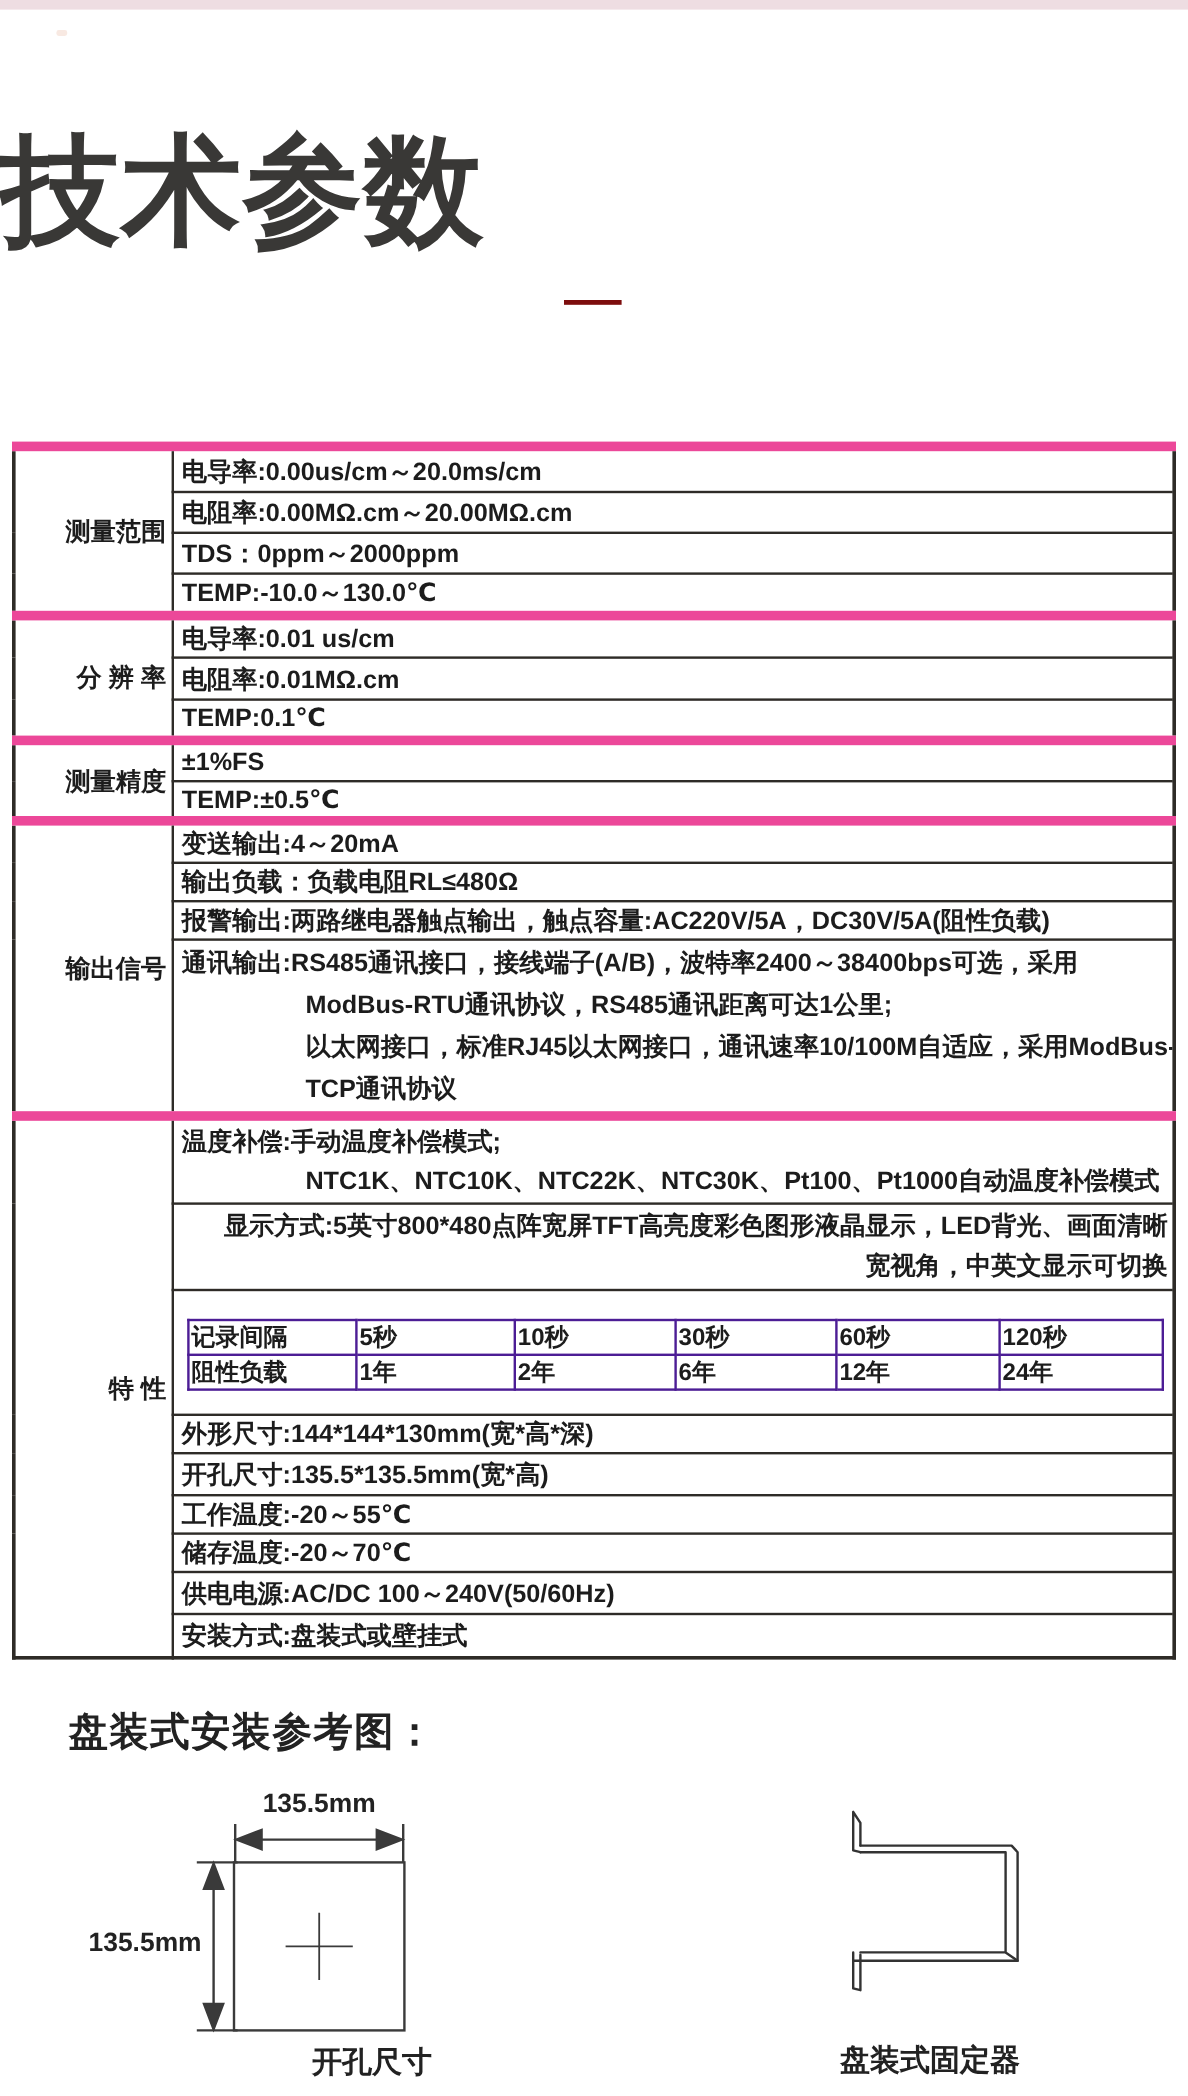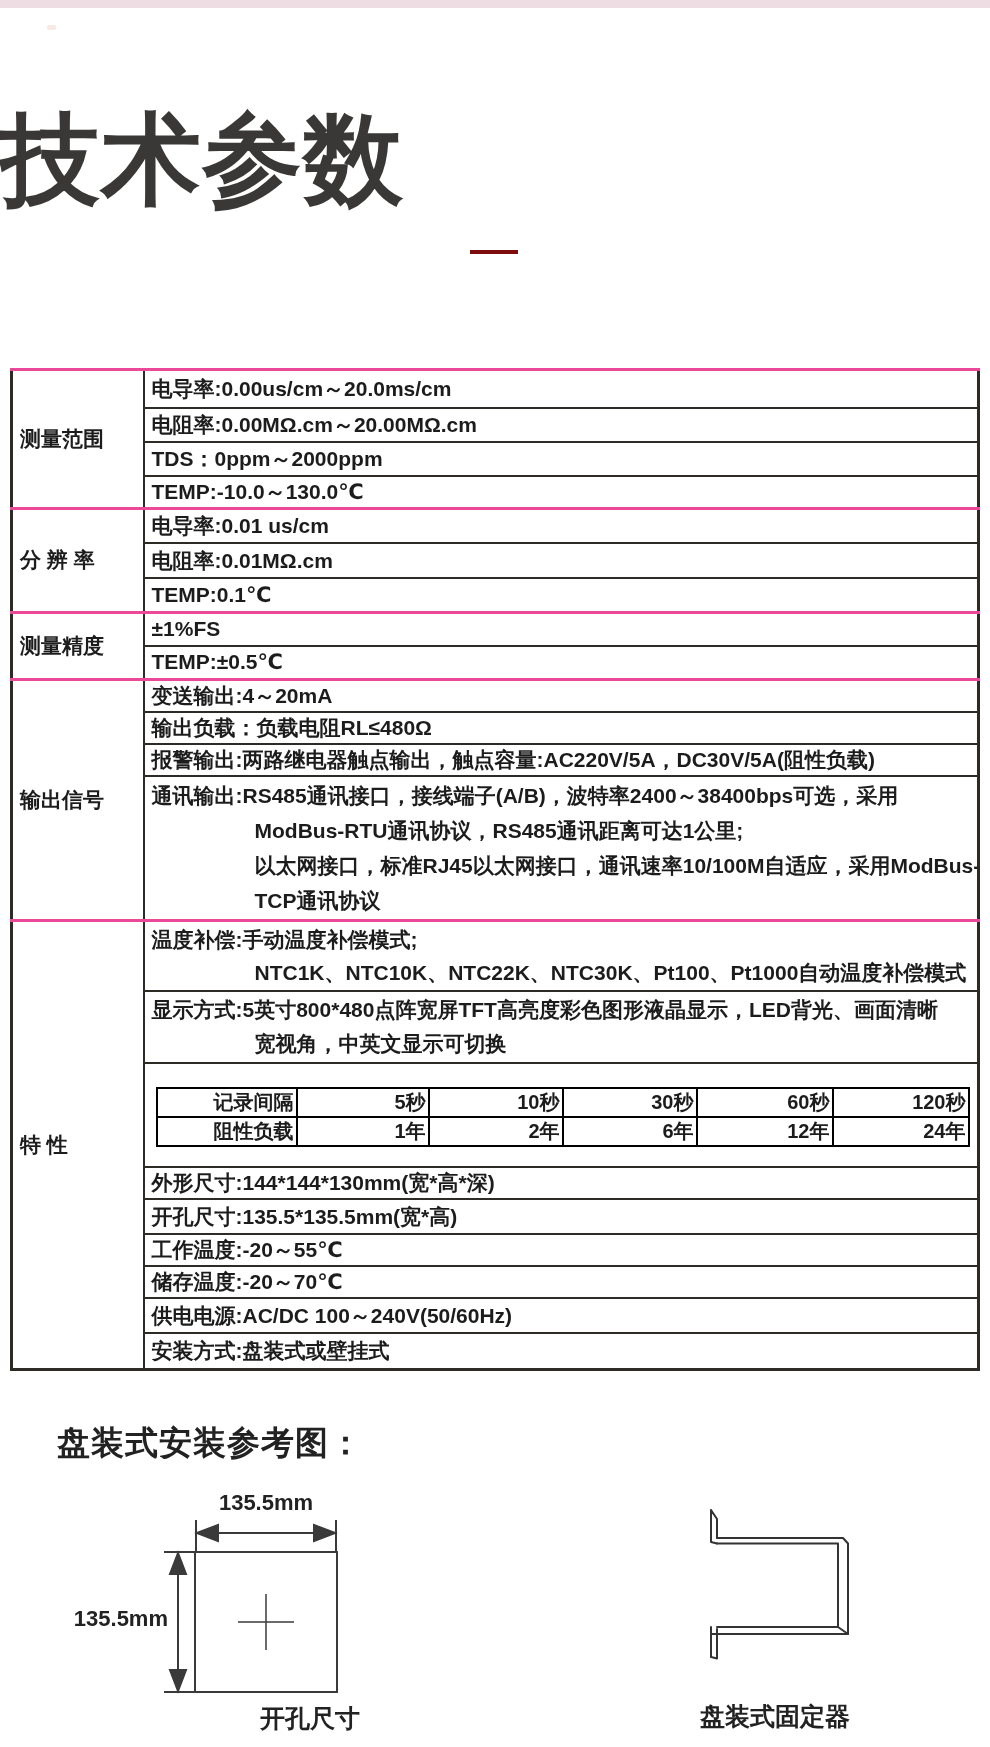--- a/index.html
+++ b/index.html
@@ -20,39 +20,39 @@
     position:absolute;left:10px;top:368px;width:970px;
     border-collapse:collapse;table-layout:fixed;
     border:3px solid #2e2b27;
   }
   table.spec td{
     border:2px solid #2e2b27;
     font-size:21px;font-weight:600;color:#1c1c1c;
     padding:1px 4px 1px 7px;vertical-align:middle;
     overflow:hidden;white-space:nowrap;
   }
-  table.spec tr.sec td{border-top:3px solid #ec4899;}
+  table.spec tr.sec td{border-top:8px solid #ec4899;}
   td.cat{
-    text-align:left;vertical-align:top;padding-top:6px;white-space:pre;
+    text-align:right;vertical-align:top;padding-top:6px;white-space:pre;
     font-size:22px;
   }
   td.multi{vertical-align:top;white-space:normal;padding-top:2px;}
   .ln{line-height:33px;white-space:nowrap;}
   td.comm .ln{line-height:35px;}
-  td.disp .ln{line-height:34px;}
+  td.disp .ln{line-height:34px;text-align:right;}
   .indent{padding-left:103px;}
 
   
   table.record{
     border-collapse:collapse;table-layout:fixed;margin:3px 0 0 4px;width:812px;
     border:2px solid #2e2b27;
   }
   table.record td{
-    border:2px solid #000000;height:26px;
-    font-size:20px;font-weight:600;text-align:right;padding:0 2px;
+    border:2px solid #4c1d95;height:26px;
+    font-size:20px;font-weight:600;text-align:left;padding:0 2px;
   }
 
   
   .diagram-heading{
     position:absolute;left:57px;top:1421px;margin:0;
     font-size:33px;font-weight:800;color:#222;letter-spacing:1px;
   }
   .cutout-diagram{position:absolute;left:40px;top:1488px;width:330px;height:256px;}
   .cutout-diagram svg{position:absolute;left:0;top:0;}
   .dim-top{position:absolute;left:146px;top:2px;width:160px;text-align:center;

